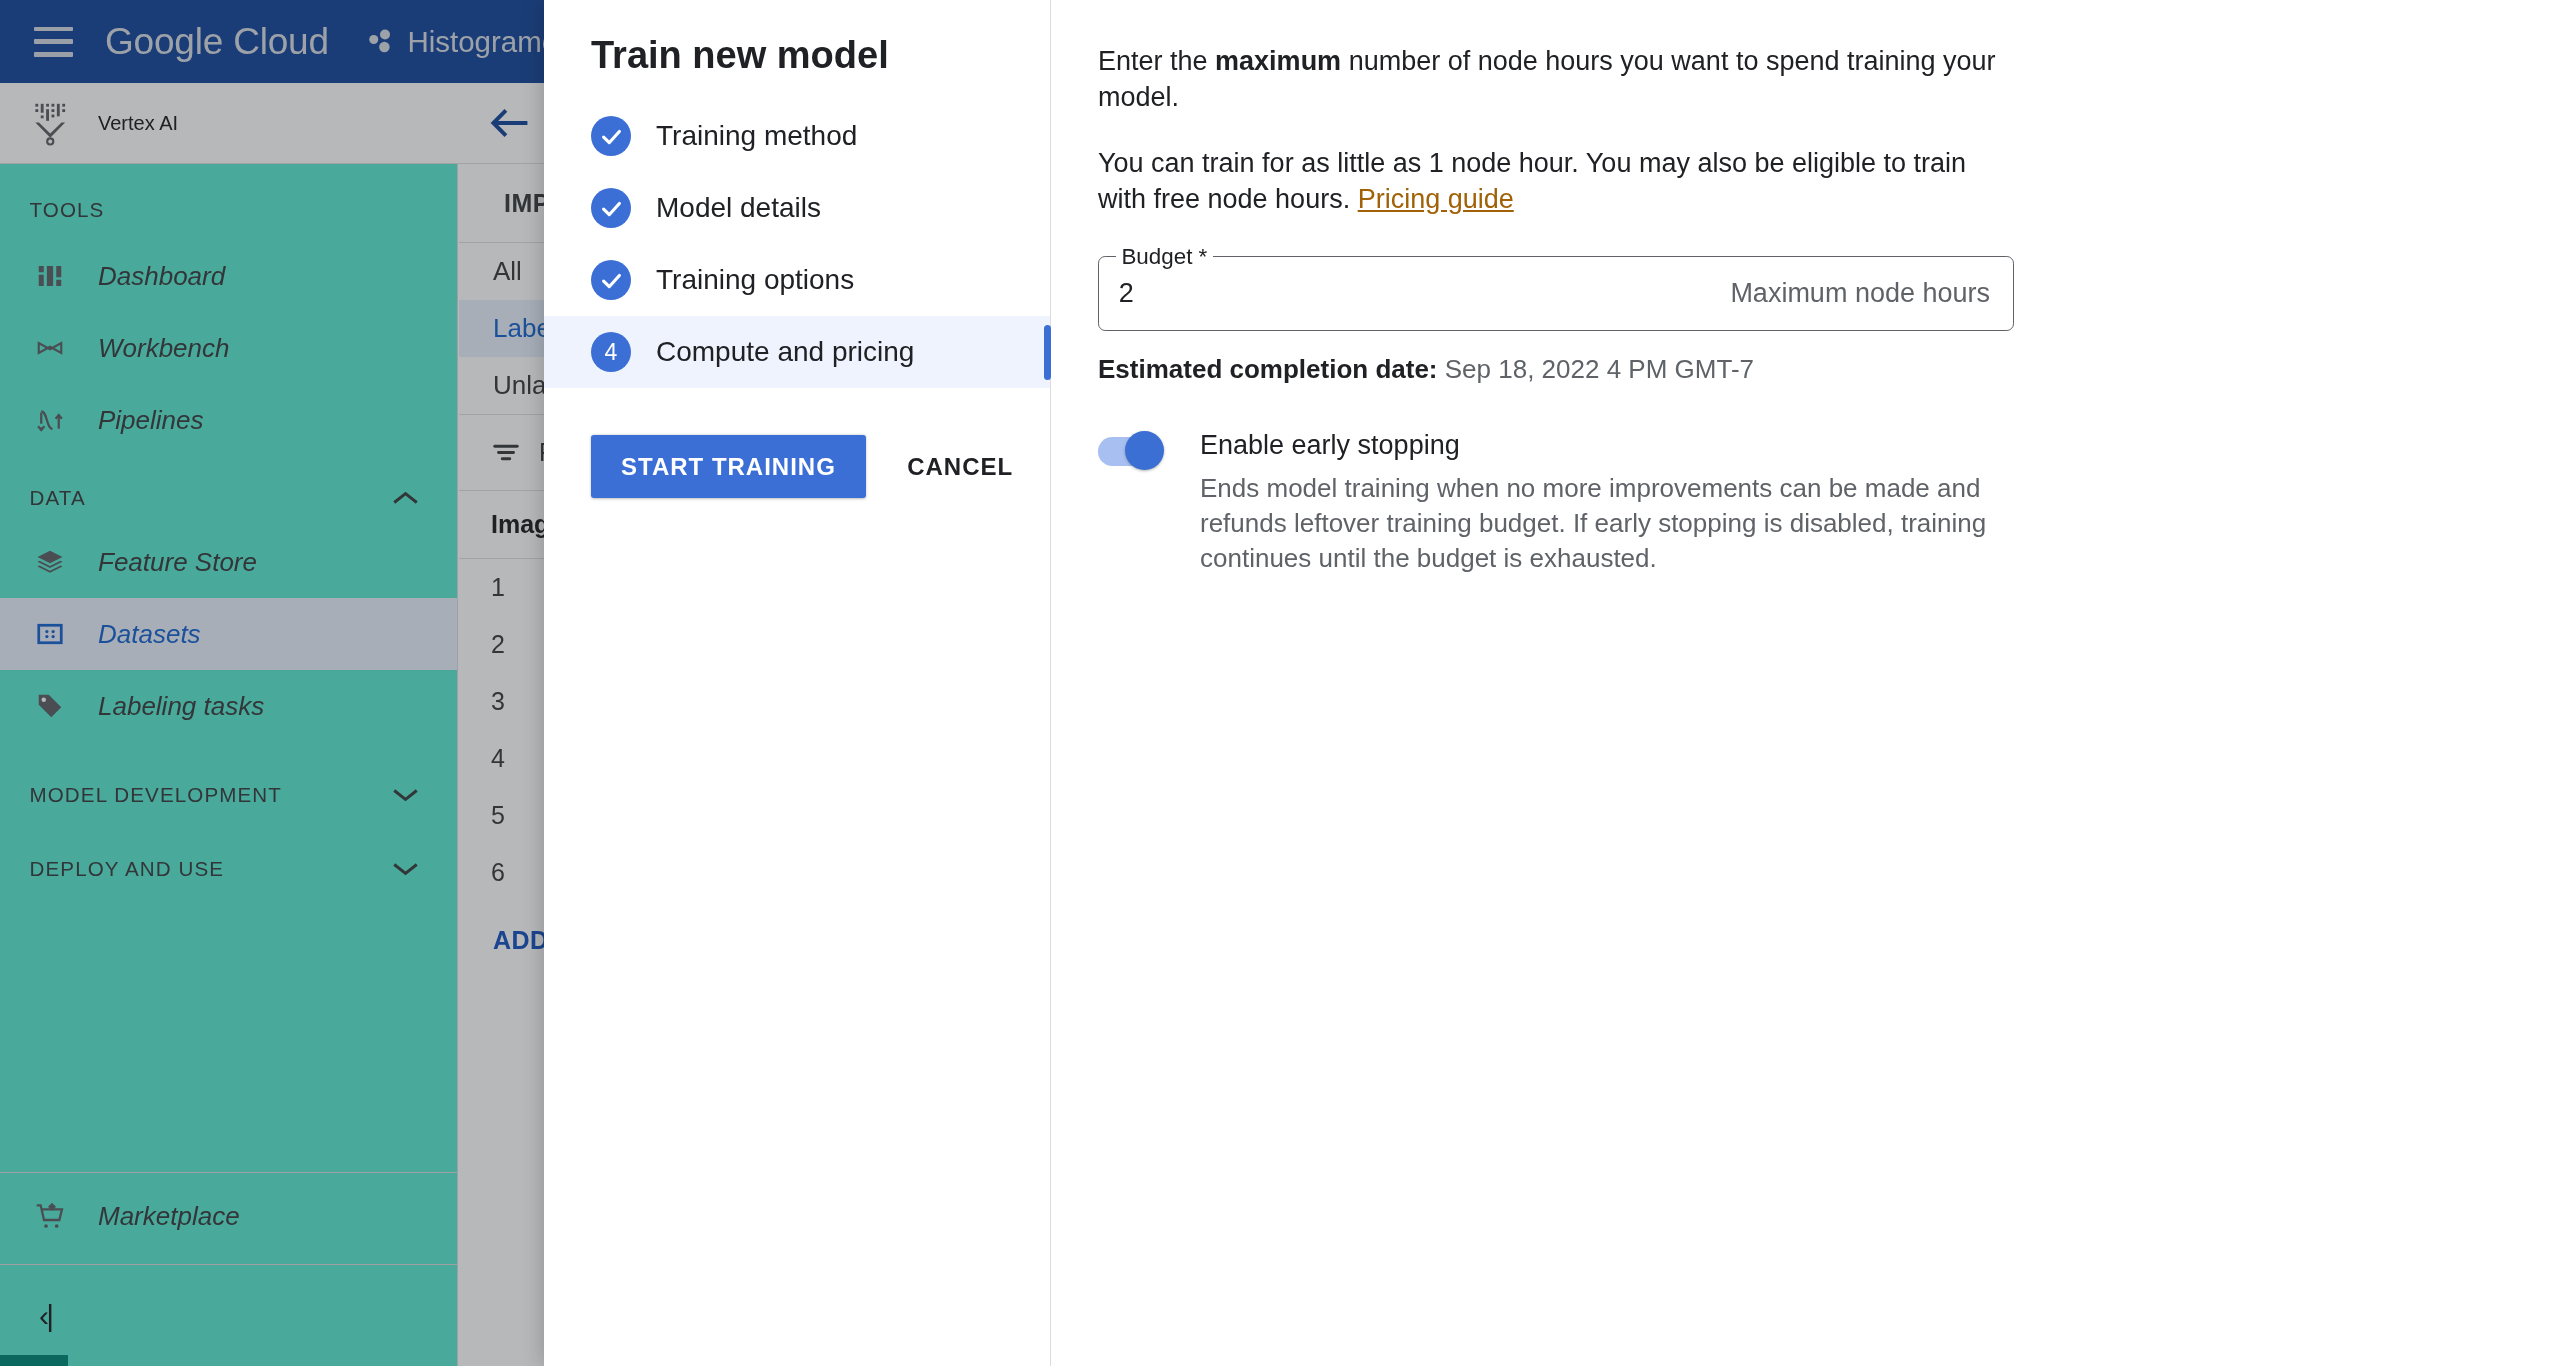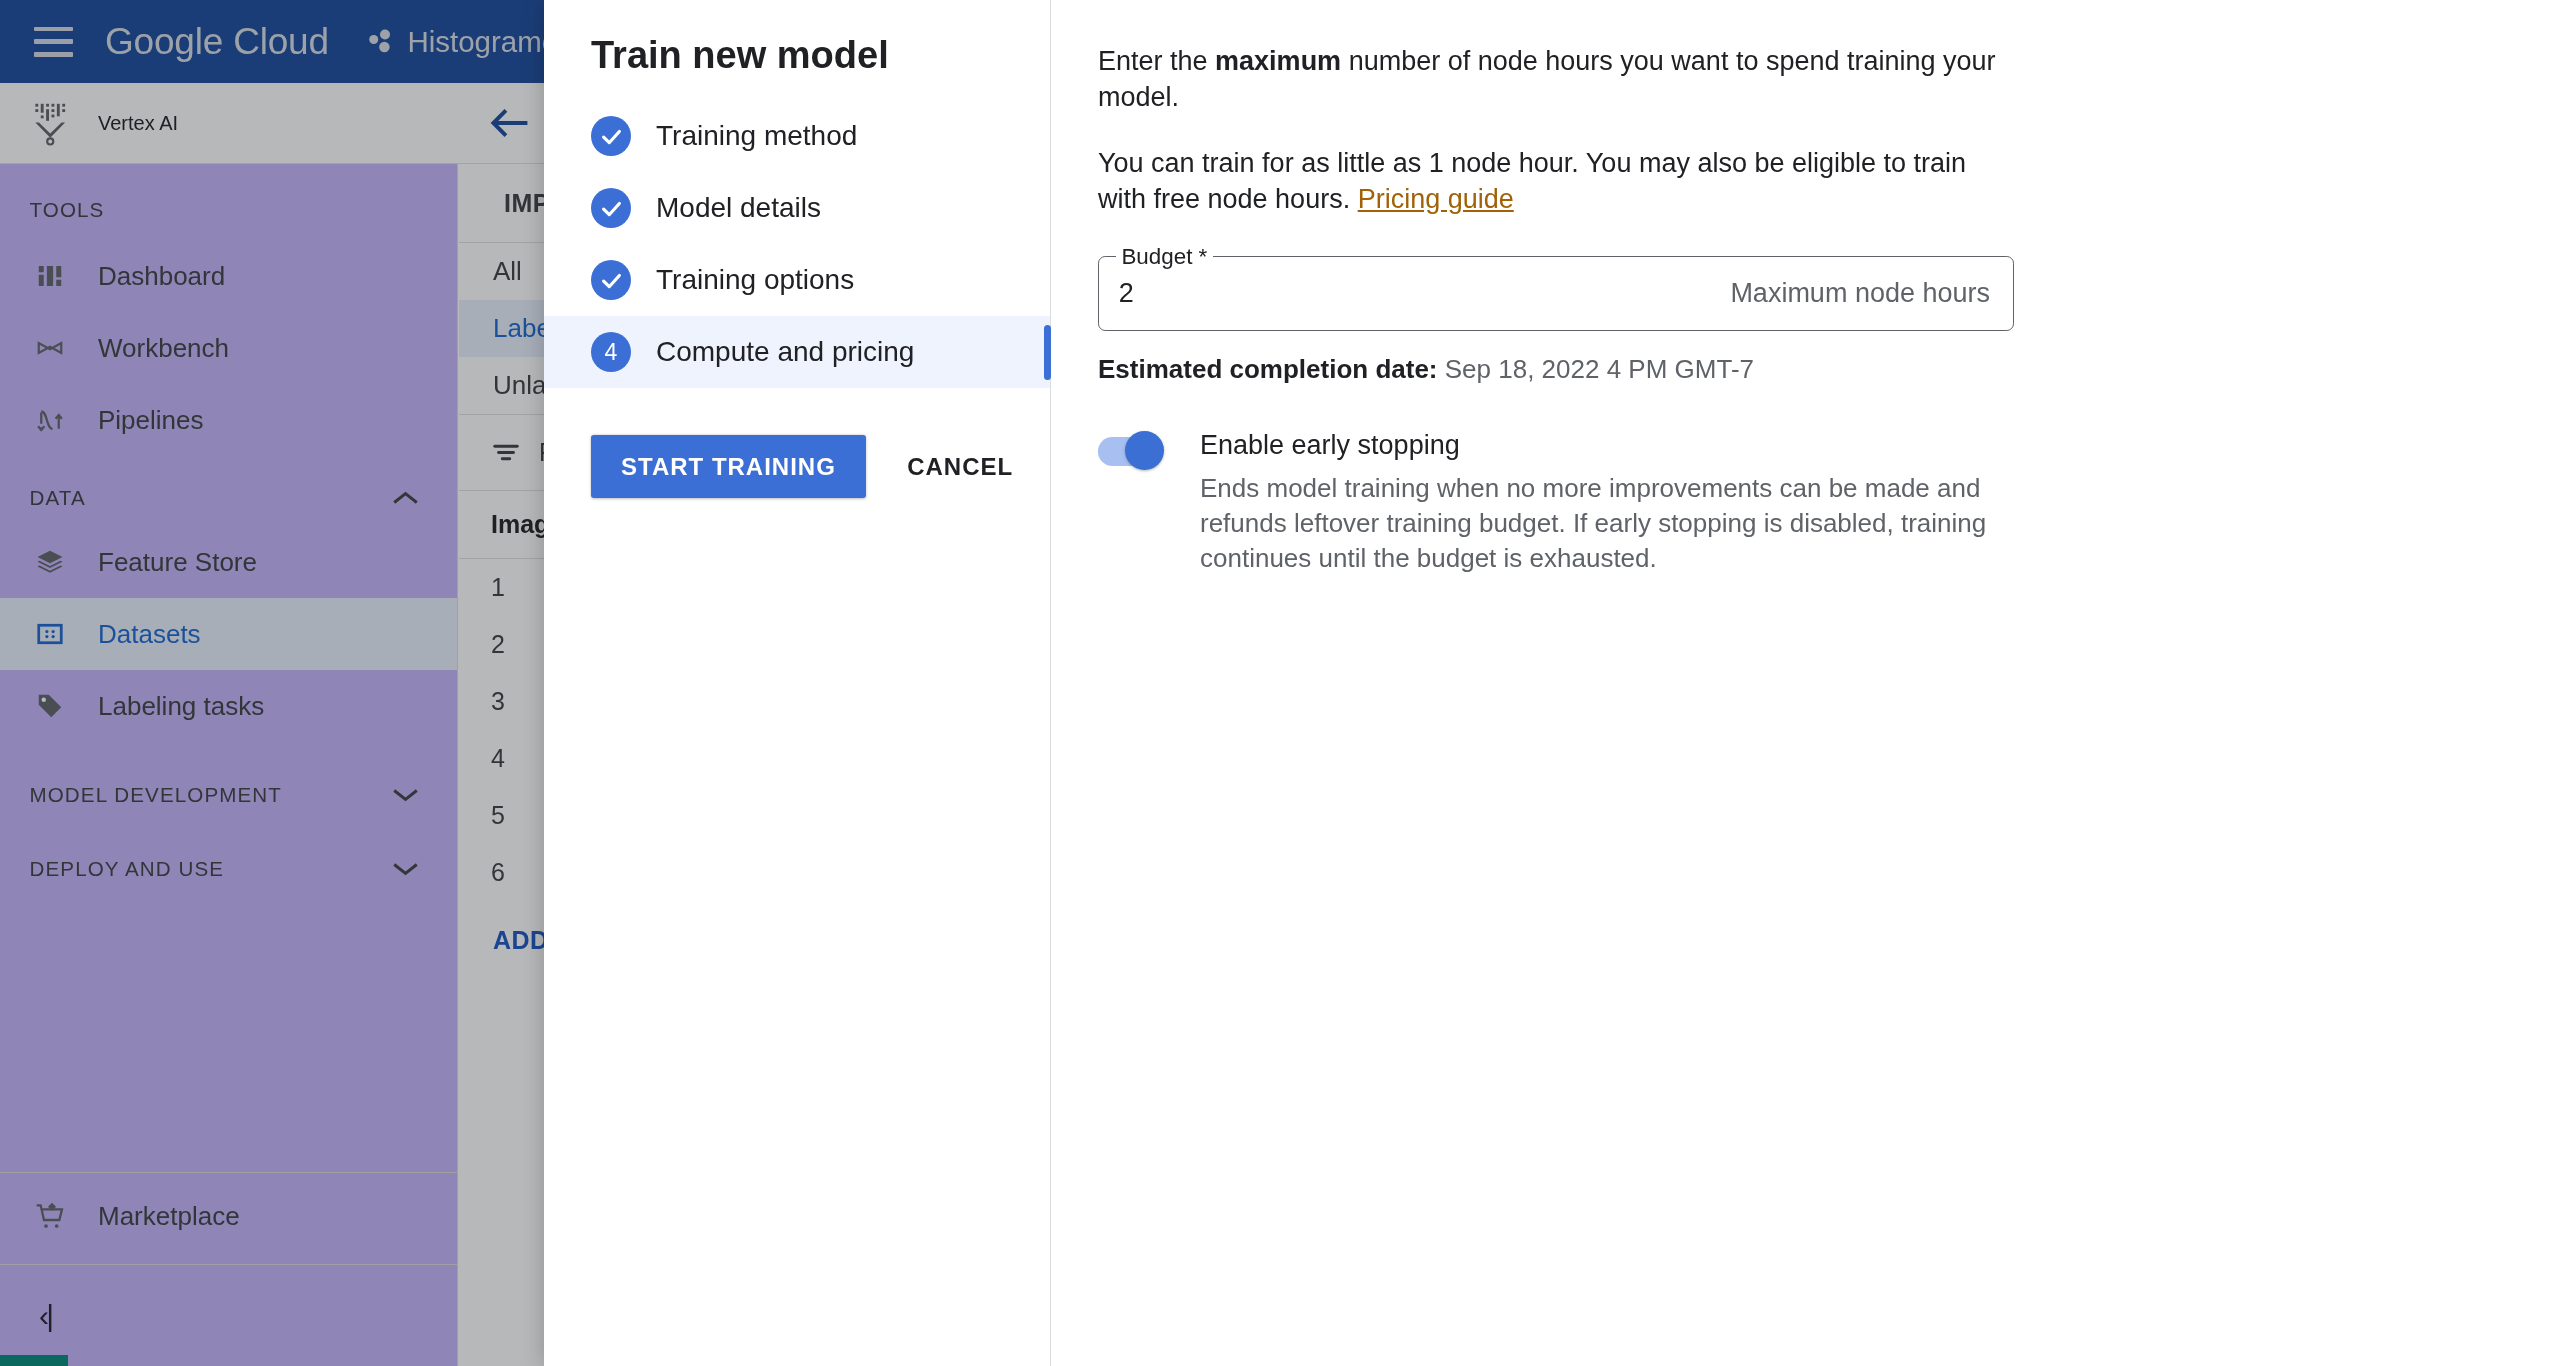--- a/index.html
+++ b/index.html
@@ -95,21 +95,21 @@
     color: #202124;
     white-space: nowrap;
   }
 
   
   .leftnav {
     position: absolute;
     left: 0; top: 164px;
     width: 458px;
     height: 1203px;
-    background: #c4b5fd;
+    background: #5eead4;
     border-right: 0.9px solid #dadce0;
   }
   .nav-section-label {
     font-size: 20.6px;
     letter-spacing: 1.1px;
     color: #3c4043;
     padding: 34px 0 18px 29.5px;
     white-space: nowrap;
   }
   .nav-group-head {
@@ -125,21 +125,21 @@
   .nav-item {
     display: flex;
     align-items: center;
     height: 72px;
     padding-left: 32px;
     gap: 30px;
     cursor: pointer;
     white-space: nowrap;
   }
   .nav-item .ni-icon { width: 36px; height: 36px; flex: none; display:flex; align-items:center; justify-content:center;}
-  .nav-item .ni-label { font-size: 26px; color: #3c4043; }
+  .nav-item .ni-label { font-size: 26px; color: #3c4043; font-style: italic; }
   .nav-item.active { background: #e8f0fe; }
   .nav-item.active .ni-label { color: #1967d2; }
 
   .nav-bottom {
     position: absolute;
     left: 0;
     bottom: 108px;
     width: 457px;
     border-top: 0.9px solid #dadce0;
   }

